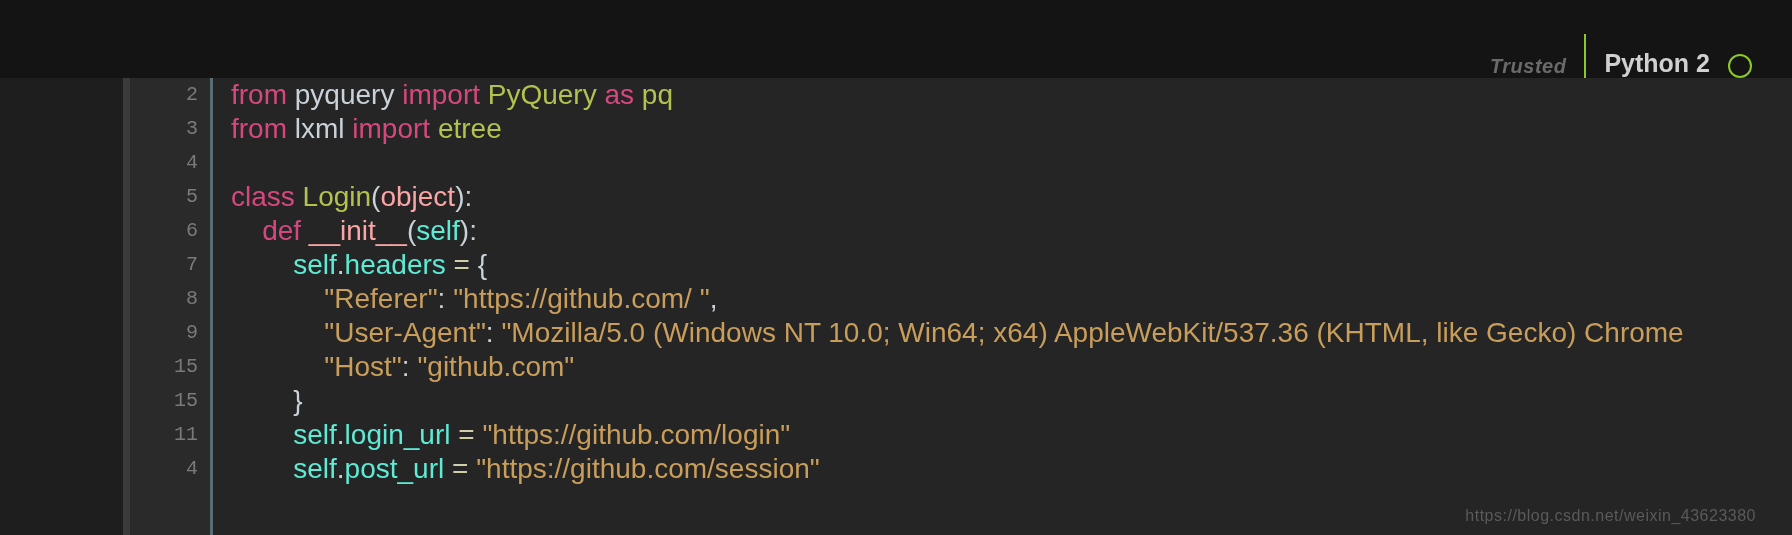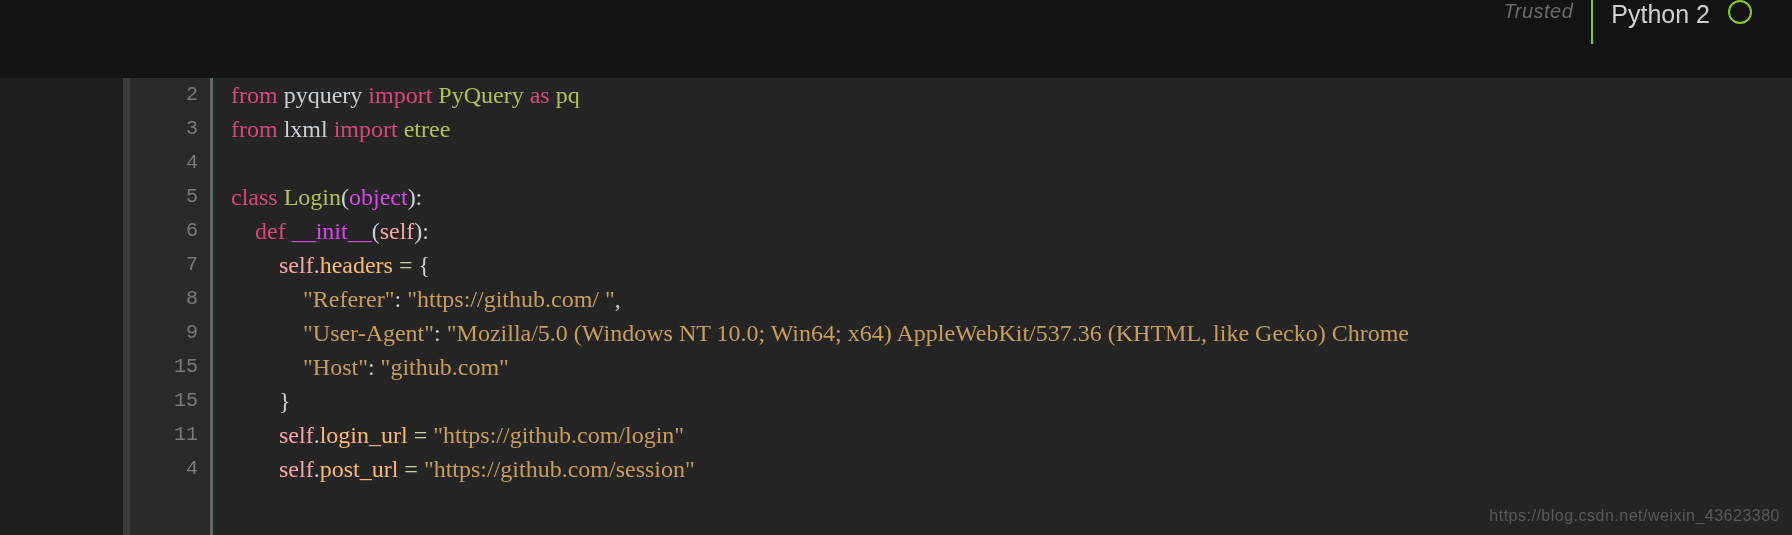--- a/index.html
+++ b/index.html
@@ -25,22 +25,23 @@
     display: flex;
     gap: 58px;
   }
   .menu-item { cursor: pointer; }
   .trusted-block {
     position: absolute;
     right: 40px;
     top: 0;
     height: 78px;
     display: flex;
-    align-items: flex-start;
+    align-items: flex-end;
     gap: 18px;
+    font-weight: bold;
   }
   .trusted-label {
     color: #6a6a6a;
     font-size: 20px;
     font-style: italic;
     letter-spacing: 0.5px;
   }
   .trusted-sep {
     width: 2px;
     height: 44px;
@@ -94,41 +95,41 @@
     height: 34px;
     line-height: 34px;
   }
   .gutter-sep {
     width: 3px;
     background: #586e75;
   }
   .code {
     flex: 1;
     background: #252525;
-    font-family: Liberation Serif, serif;
-    font-size: 24px;
+    font-family: Liberation Sans, sans-serif;
+    font-size: 28px;
     padding-left: 18px;
     overflow: hidden;
     white-space: pre;
     color: #c9d1d9;
   }
   .code .line { height: 34px; line-height: 34px; }
   .kw   { color: #d7477f; }   
   .mod  { color: #c9d1d9; }
   .cls  { color: #b3c24f; }   
-  .bi   { color: #d946ef; }   
-  .slf  { color: #fca5a5; }   
-  .attr { color: #fdba74; }
+  .bi   { color: #fca5a5; }   
+  .slf  { color: #5eead4; }   
+  .attr { color: #5eead4; }
   .op   { color: #d0cfa8; }
   .str  { color: #c99e5b; }
   .pun  { color: #c9d1d9; }
 
   .watermark {
     position: absolute;
-    right: 12px;
+    right: 36px;
     bottom: 10px;
     color: #5a5a5a;
     font-size: 16px;
     font-family: Arial, sans-serif;
     letter-spacing: 0.5px;
   }
 </style>
 </head>
 <body>
 

